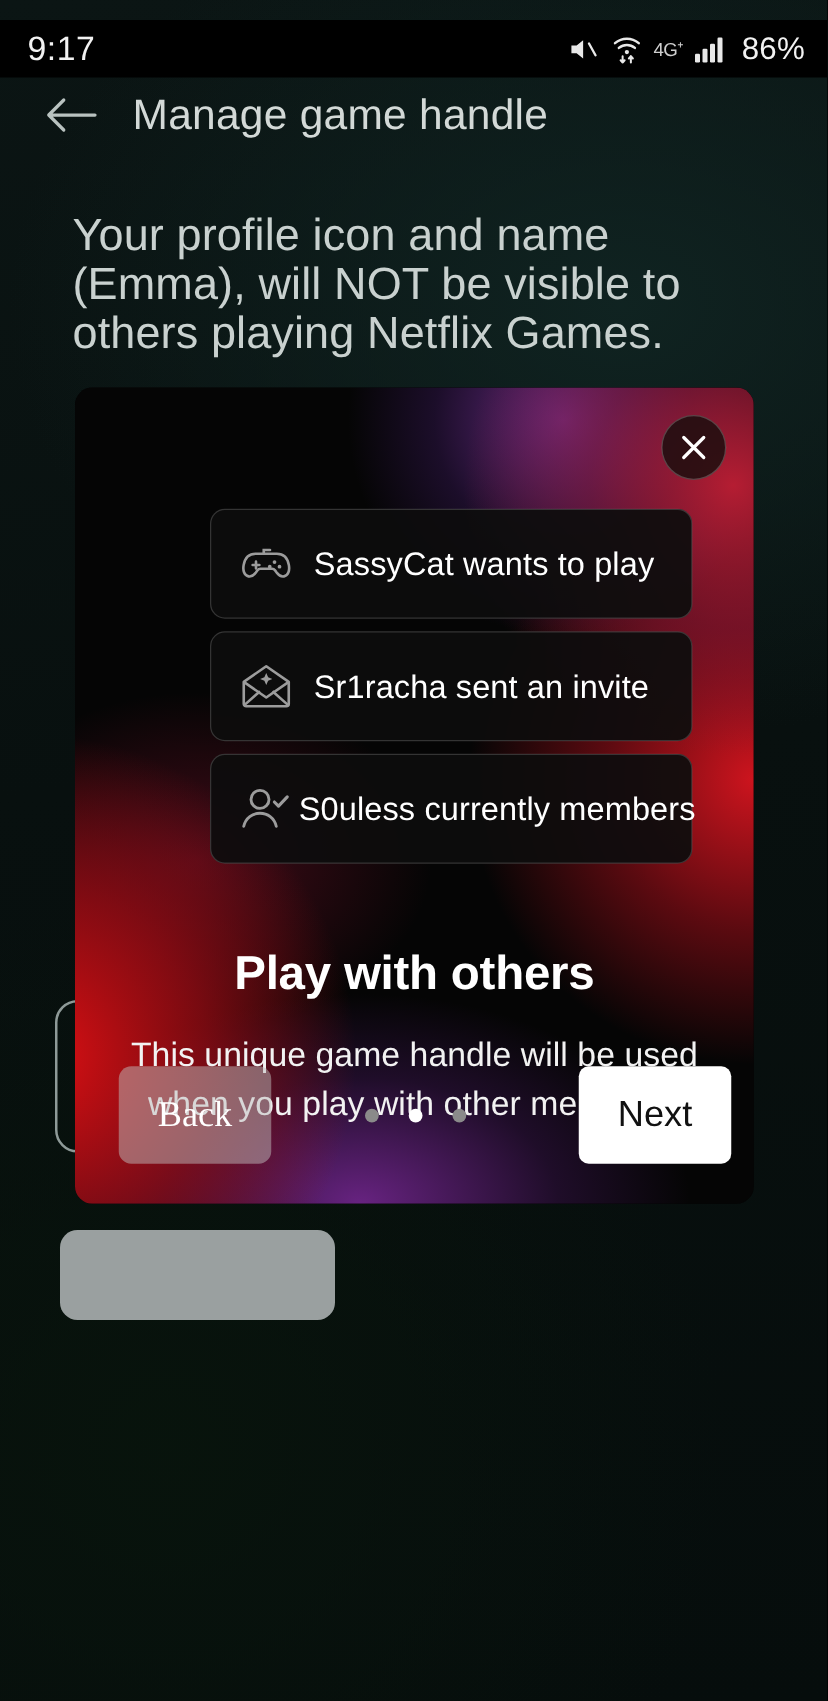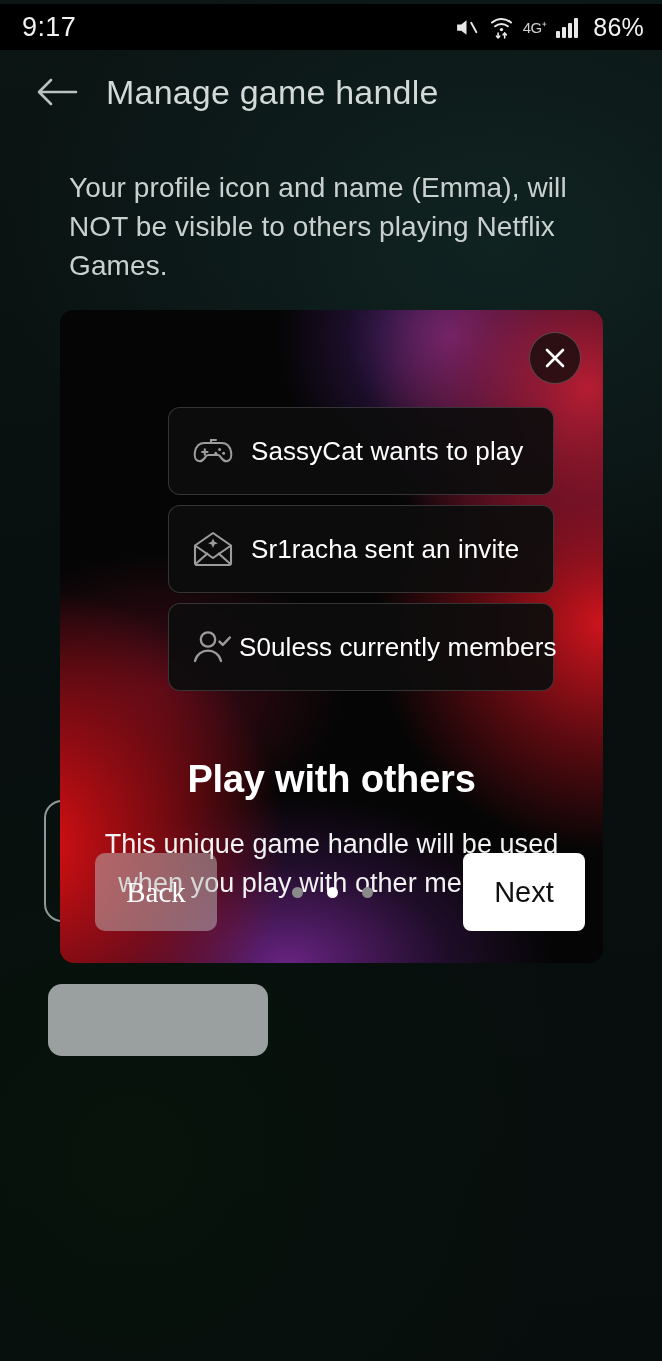--- a/index.html
+++ b/index.html
@@ -14,21 +14,21 @@
     width:662px; height:1361px;
     background:
       radial-gradient(ellipse 700px 500px at 75% 18%, rgba(16,36,34,.95) 0%, rgba(8,18,17,0) 70%),
       radial-gradient(ellipse 620px 620px at 20% 85%, rgba(8,20,12,.9) 0%, rgba(5,12,10,0) 72%),
       linear-gradient(175deg, #0b1514 0%, #08100f 45%, #060d0c 100%);
     overflow:hidden;
   }
 
   
   .statusbar {
-    position:absolute; top:4px; left:0; width:662px; height:46px;
+    position:absolute; top:16px; left:0; width:662px; height:46px;
     background:#000;
     display:flex; align-items:center; justify-content:space-between;
     padding:0 18px 0 22px;
   }
   .status-time {
     color:#f2f2f2; font-size:27px; letter-spacing:.4px; font-weight:400;
   }
   .status-right { display:flex; align-items:center; gap:9px; }
   .status-right svg { display:block; }
   .battery-pct { color:#f2f2f2; font-size:25px; letter-spacing:.2px; margin-left:2px; }
@@ -43,22 +43,22 @@
     display:flex; align-items:center; justify-content:center;
     cursor:pointer;
   }
   .page-title {
     color:#d3d9d7; font-size:34px; font-weight:400; letter-spacing:.2px;
     margin-left:18px;
   }
 
   
   .desc {
-    position:absolute; top:168px; left:69px; width:556px;
-    color:#c9d1cf; font-size:28px; line-height:39px; letter-spacing:.1px;
+    position:absolute; top:168px; left:58px; width:556px;
+    color:#c9d1cf; font-size:36px; line-height:39px; letter-spacing:.1px;
   }
 
   
   .bg-field {
     position:absolute; left:44px; top:800px; width:300px; height:122px;
     border:2px solid #8e9a98; border-radius:18px;
   }
   .bg-button {
     position:absolute; left:48px; top:984px; width:220px; height:72px;
     background:#9aa0a0; border-radius:14px;

